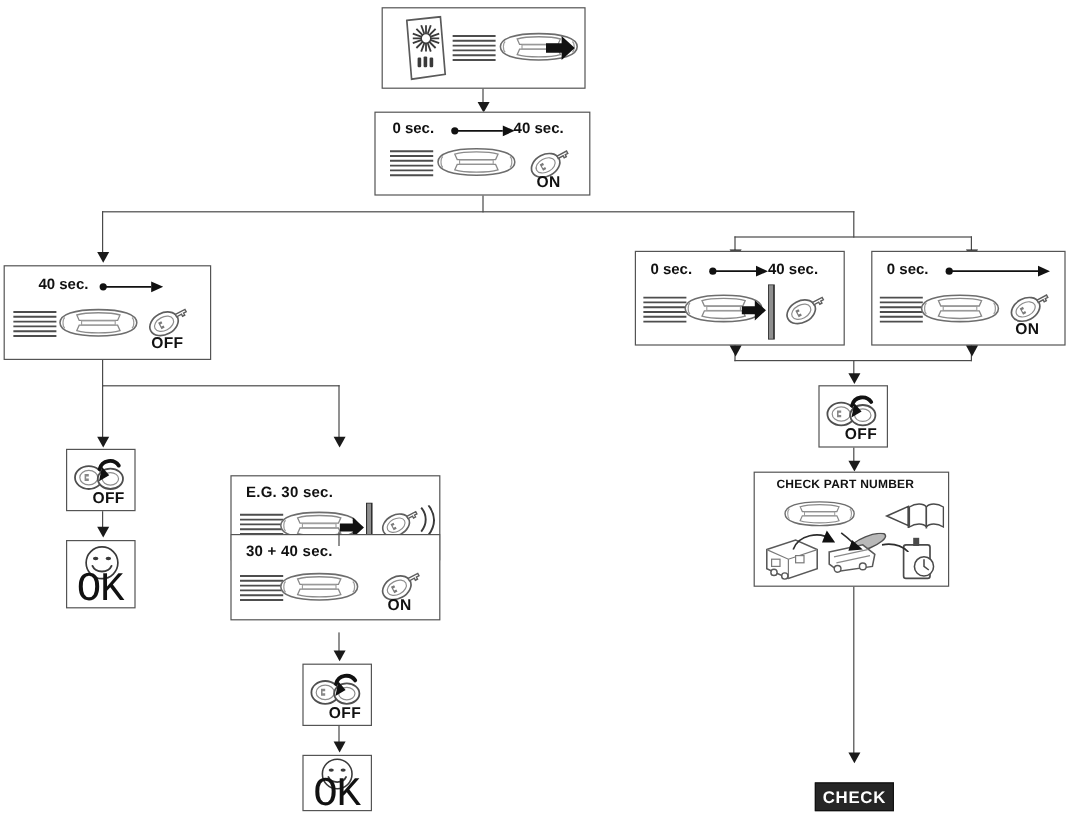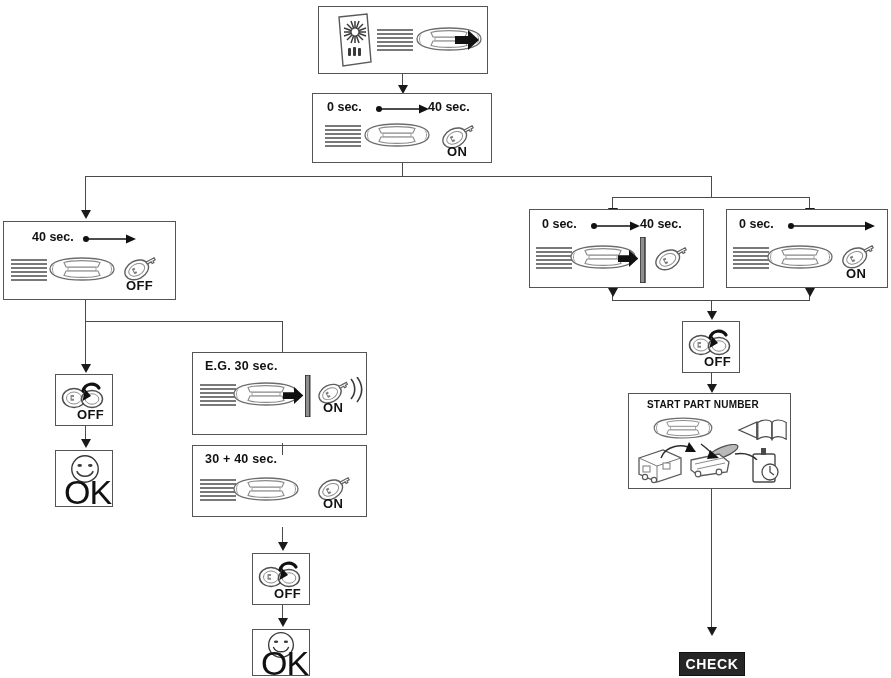--- a/index.html
+++ b/index.html
@@ -79,21 +79,21 @@
   }
   
   .art {
     position: absolute;
     display: block;
   }
   .ok-text {
     position: absolute;
     font-size: 34px;
     font-weight: normal;
-    font-family: Liberation Sans, sans-serif;
+    font-family: Liberation Mono, monospace;
     color: #111;
     letter-spacing: -1px;
   }
   .timebar-txt {
     position: absolute;
     font-weight: bold;
     font-size: 12.5px;
     color: #111;
     white-space: nowrap;
     text-align: center;
@@ -351,21 +351,21 @@
     <svg class="art" style="left:5px; top:6px;" width="46" height="32" viewBox="0 0 46 32">
       <use href="#key-turn"></use>
     </svg>
     <span class="state-label" style="left:21px; top:32px;">OFF</span>
   </div>
 
   <div class="ln-v" style="left:711px; top:373px; height:14px;"></div>
   <div class="arrowhead" style="left:707px; top:384px;"></div>
 
   <div class="box" style="left:628px; top:393px; width:163px; height:96px;">
-    <span class="box-label lbl-top" style="left:18px; top:5px; font-size:10px;">START PART NUMBER</span>
+    <span class="box-label lbl-top" style="left:18px; top:5px; font-size:10px;">CHECK PART NUMBER</span>
     <svg class="art" style="left:18px; top:22px;" width="72" height="26" viewBox="0 0 80 28">
       <use href="#car-top"></use>
     </svg>
     <svg class="art" style="left:108px; top:26px;" width="22" height="22" viewBox="0 0 22 22">
       <use href="#pennant"></use>
     </svg>
     <svg class="art" style="left:128px; top:24px;" width="30" height="24" viewBox="0 0 36 26">
       <use href="#book"></use>
     </svg>
     <svg class="art" style="left:8px; top:54px;" width="46" height="36" viewBox="0 0 46 36">
@@ -410,21 +410,21 @@
   <div class="ln-v" style="left:85px; top:426px; height:16px;"></div>
   <div class="arrowhead" style="left:81px; top:439px;"></div>
 
   <div class="box" style="left:55px; top:450px; width:58px; height:57px;">
     <svg class="art" style="left:14px; top:3px;" width="30" height="30" viewBox="0 0 34 34">
       <use href="#smiley"></use>
     </svg>
     <span class="ok-text" style="left:8px; top:22px;">OK</span>
   </div>
 
-  <div class="box" style="left:192px; top:352px; width:175px; height:83px;">
+  <div class="box" style="left:192px; top:396px; width:175px; height:71px;">
     <span class="box-label lbl-top">E.G. 30 sec.</span>
     <svg class="art" style="left:7px; top:30px;" width="38" height="24" viewBox="0 0 38 24">
       <use href="#speedlines"></use>
     </svg>
     <svg class="art" style="left:33px; top:28px;" width="80" height="28" viewBox="0 0 80 28">
       <use href="#car-top"></use>
     </svg>
     <svg class="art" style="left:90px; top:34px;" width="22" height="18" viewBox="0 0 26 21">
       <use href="#arrow-right-solid"></use>
     </svg>

